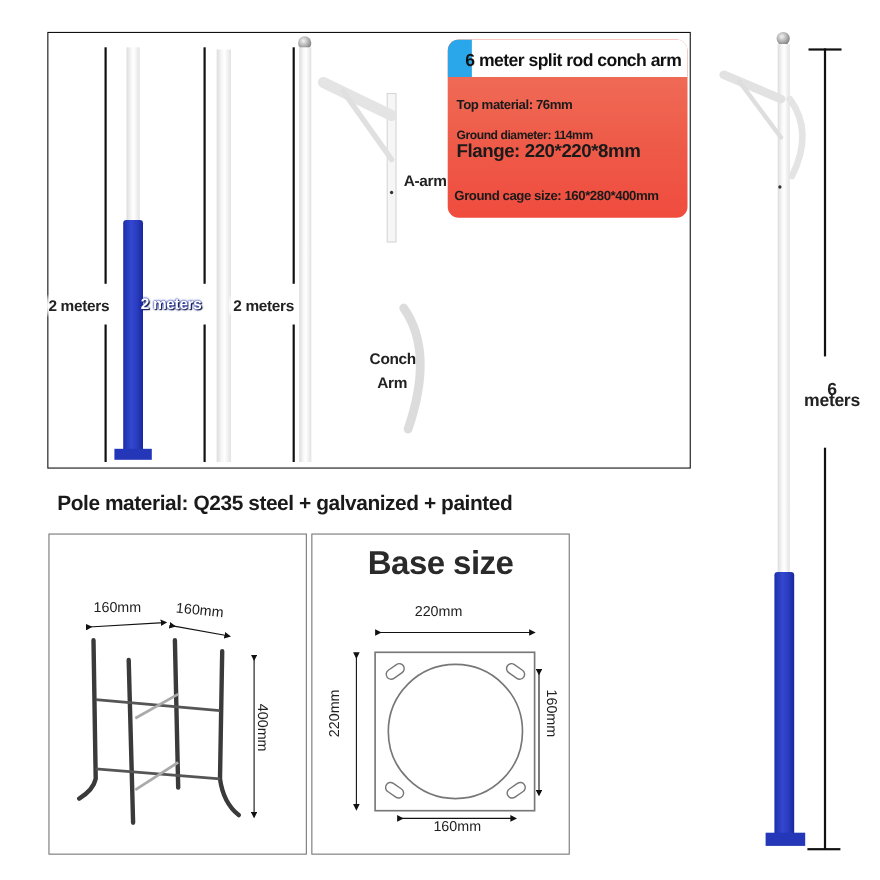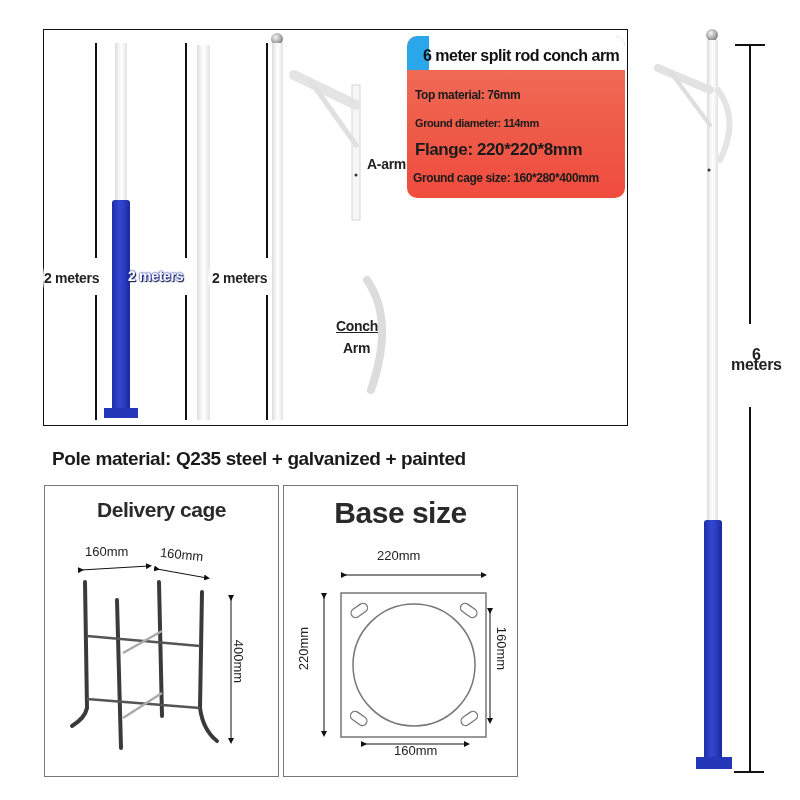--- a/index.html
+++ b/index.html
@@ -56,30 +56,30 @@
   <rect x="62" y="20" width="8" height="135" fill="#f6f6f6" stroke="#d6d6d6" stroke-width="1"></rect>
   <line x1="4" y1="10" x2="66" y2="40" stroke="#e4e4e4" stroke-width="10" stroke-linecap="round"></line>
   <line x1="22" y1="18" x2="66" y2="80" stroke="#e0e0e0" stroke-width="5" stroke-linecap="round"></line>
   <circle cx="66" cy="110" r="1.5" fill="#333"></circle>
 </svg>
 <div class="label" style="left:367px;top:132px;font-weight:bold;margin-top:24px;">A-arm</div>
 
 <svg style="left:355px;top:250px;" width="50" height="160">
   <path d="M12 30 Q40 70 16 140" stroke="#dcdcdc" stroke-width="8" fill="none" stroke-linecap="round"></path>
 </svg>
-<div class="label" style="left:336px;top:318px;text-decoration:underline;">Conch</div>
+<div class="label" style="left:336px;top:318px;">Conch</div>
 <div class="label" style="left:343px;top:340px;">Arm</div>
 
 <div class="abs info-card">
   <div class="title-strip"></div>
   <div class="blue-corner"></div>
   <div class="info-title">6 meter split rod conch arm</div>
   <div class="info-line" style="top:52px;font-size:12px;">Top material: 76mm</div>
   <div class="info-line" style="top:81px;font-size:11px;">Ground diameter: 114mm</div>
-  <div class="info-line" style="top:104px;font-size:17px;">Flange: 220*220*8mm</div>
+  <div class="info-line" style="top:92px;font-size:17px;">Flange: 220*220*8mm</div>
   <div class="info-line" style="top:135px;font-size:12px;left:6px;">Ground cage size: 160*280*400mm</div>
 </div>
 
 <div class="ball" style="left:706px;top:29px;"></div>
 <div class="pole-white" style="left:707px;top:40px;width:11px;height:482px;"></div>
 <svg style="left:650px;top:60px;" width="90" height="130">
   <line x1="8" y1="8" x2="60" y2="30" stroke="#e2e2e2" stroke-width="8" stroke-linecap="round"></line>
   <line x1="22" y1="14" x2="60" y2="65" stroke="#dedede" stroke-width="4" stroke-linecap="round"></line>
   <path d="M68 30 Q90 60 70 100" stroke="#e4e4e4" stroke-width="6" fill="none" stroke-linecap="round"></path>
   <circle cx="59" cy="110" r="1.5" fill="#333"></circle>
@@ -90,21 +90,20 @@
 <div class="hline" style="left:735px;top:44px;width:30px;"></div>
 <div class="dim-line" style="left:749px;top:44px;height:280px;"></div>
 <div class="dim-line" style="left:749px;top:407px;height:365px;"></div>
 <div class="hline" style="left:734px;top:771px;width:30px;"></div>
 <div class="label" style="left:752px;top:346px;font-size:16px;">6</div>
 <div class="label" style="left:731px;top:356px;font-size:16px;">meters</div>
 
 <div class="abs caption">Pole material: Q235 steel + galvanized + painted</div>
 
 <div class="panel" style="left:44px;top:485px;width:235px;height:292px;">
-  <div class="panel-title" style="top:12px;font-size:21px;">Delivery cage</div>
   <div class="dim-text" style="left:40px;top:58px;">160mm</div>
   <div class="dim-text" style="left:115px;top:61px;transform:rotate(6deg);">160mm</div>
   <div class="dim-text" style="left:172px;top:168px;transform:rotate(90deg);">400mm</div>
   <svg style="left:0;top:0;" width="235" height="292">
     <defs>
         <marker id="ar" markerWidth="6" markerHeight="6" refX="3" refY="3" orient="auto">
           <path d="M0,0 L6,3 L0,6 Z" fill="#111"></path>
         </marker>
       </defs>
     <line x1="36" y1="84" x2="104" y2="80" stroke="#111" stroke-width="1" marker-start="url(#ar)" marker-end="url(#ar)"></line>

